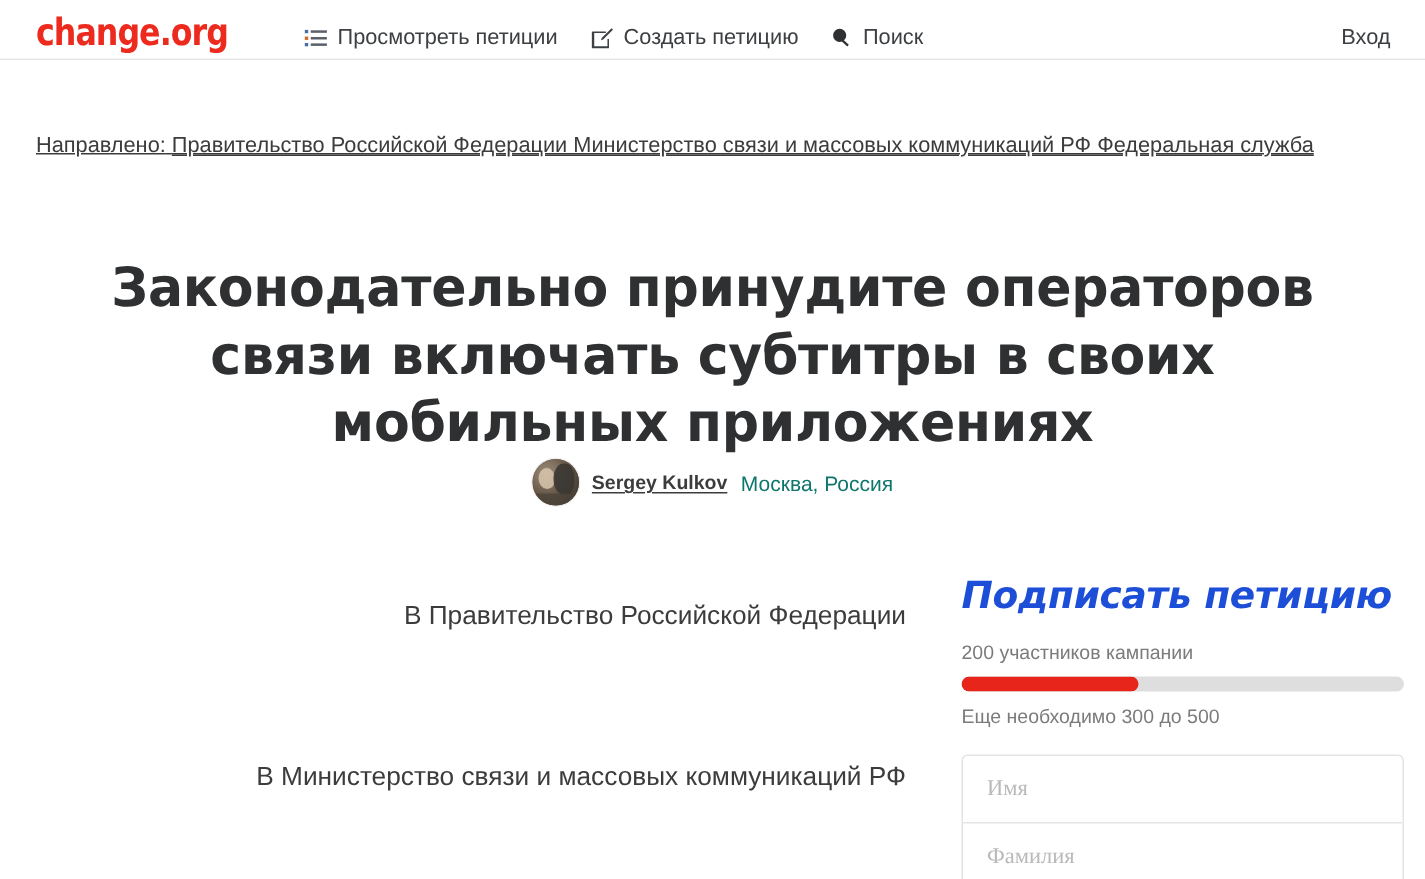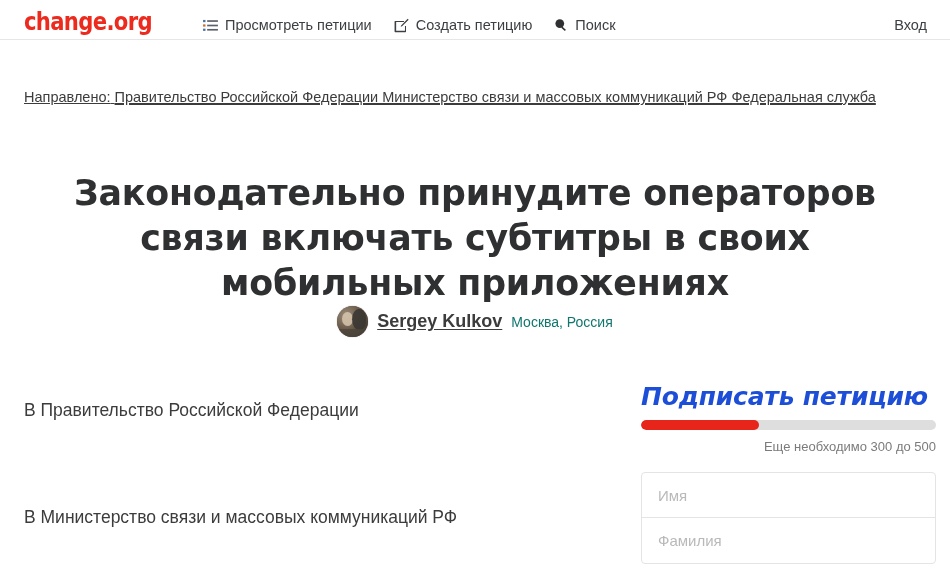--- a/index.html
+++ b/index.html
@@ -148,38 +148,39 @@
     background:
       radial-gradient(circle at 30% 30%, #9d8f7c 0%, #6a5a4a 45%, #2f2a25 100%);
   }
   .avatar .a2 { position:absolute; left:14%; top:18%; width:36%; height:46%;
     background:#d7c5ac; border-radius:48% 50% 45% 50%; opacity:.85; }
   .avatar .a3 { position:absolute; left:48%; top:10%; width:44%; height:66%;
     background:#3a3632; border-radius:50% 46% 40% 52%; opacity:.9; }
   .avatar .a4 { position:absolute; left:0; bottom:0; width:100%; height:26%;
     background:#4b4339; opacity:.75; }
   .author-name {
-    font-size: 18px;
+    font-size: 13px;
     font-weight: bold;
     color: #3c3c3c;
     text-decoration: underline;
     text-underline-offset: 2px;
     cursor: pointer;
   }
   .author-loc {
     font-size: 14px;
     color: #0f766e;
   }
 
   
   .body-left {
     position: absolute;
     left: 24px;
     top: 372px;
     width: 580px;
+    text-align: right;
   }
   .body-para {
     font-size: 17.5px;
     line-height: 26px;
     color: #3c3c3c;
     margin: 0;
   }
   .body-para.p1 { margin-top: 25px; }
   .body-para.p2 { margin-top: 81px; }
 
@@ -216,21 +217,20 @@
     position: relative;
   }
   .progress-fill {
     height: 100%;
     background: #e8251b;
     border-radius: 5px;
     width: 40%;
   }
   .need-more {
     margin-top: 9px;
-    text-align: right;
     font-size: 13px;
     color: #7b7b7b;
     line-height: 16px;
   }
   .form-fields {
     margin-top: 17px;
     border: 1px solid #e4e4e4;
     border-radius: 4px;
     background: #fff;
     overflow: hidden;
@@ -242,21 +242,21 @@
     align-items: center;
     padding: 0 14px;
     border-bottom: 1px solid #e4e4e4;
   }
   .field:last-child { border-bottom: none; }
   .field input {
     border: none;
     outline: none;
     width: 100%;
     font-size: 15px;
-    font-family: Liberation Sans, sans-serif;
+    font-family: Liberation Serif, serif;
     color: #3c3c3c;
     background: transparent;
   }
   .field input::placeholder { color: #b9b9b9; }
 </style>
 </head>
 <body>
 
 <div class="header">
 
@@ -323,20 +323,21 @@
 
 <div class="body-left">
   <p class="body-para p1">В Правительство Российской Федерации</p>
   <p class="body-para p2">В Министерство связи и массовых коммуникаций РФ</p>
 </div>
 
 <div class="sidebar">
 
   <h2 class="sign-title">Подписать петицию</h2>
 
+  <div class="supporters">200 участников кампании</div>
 
   <div class="progress-track">
     <div class="progress-fill" style="width: 40%;"></div>
   </div>
 
   <div class="need-more">Еще необходимо 300 до 500</div>
 
   <div class="form-fields">
     <div class="field">
       <input type="text" placeholder="Имя" style="">

